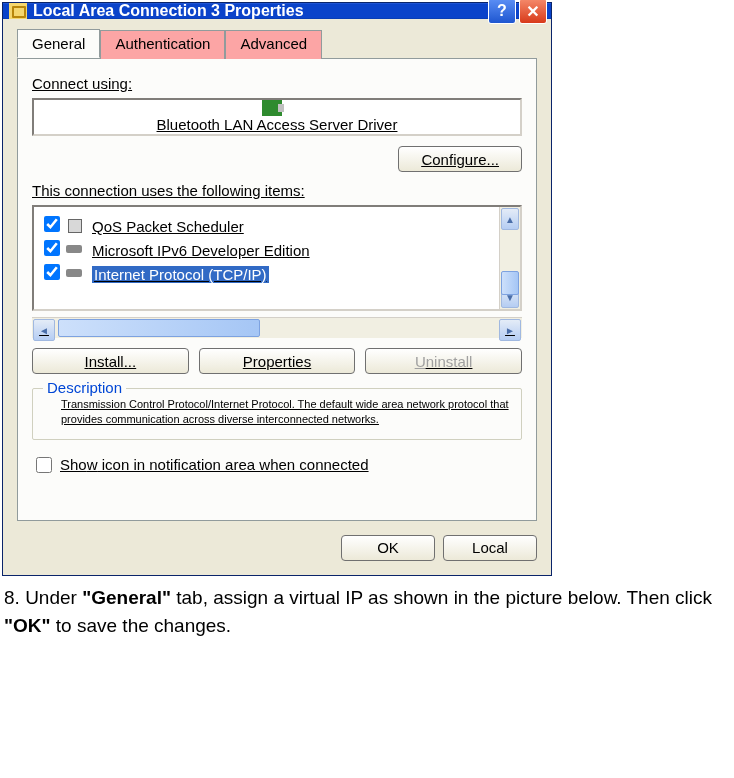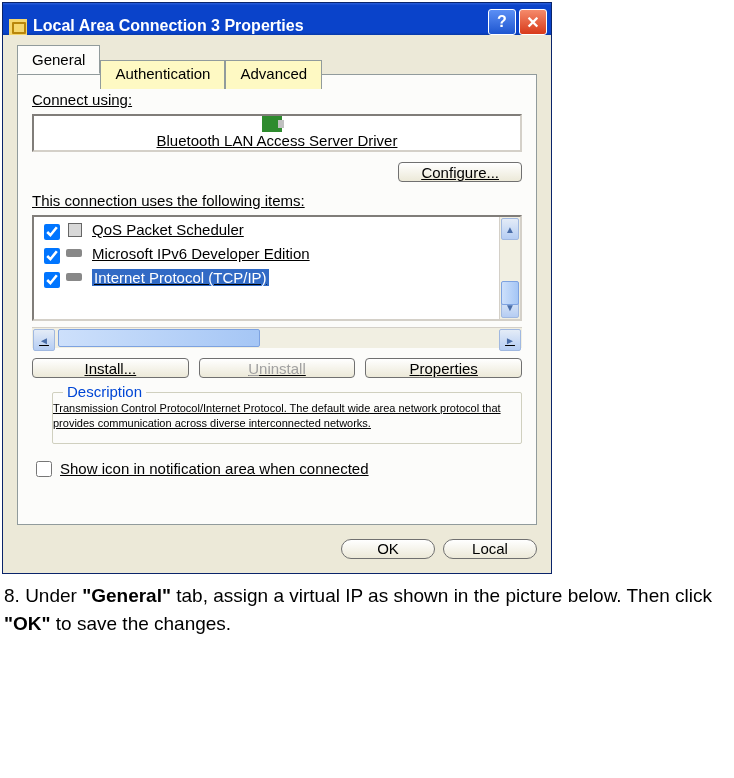--- a/index.html
+++ b/index.html
@@ -11,23 +11,23 @@
     width: 734px;
   }
   .dialog {
     width: 548px;
     border: 1px solid #0a246a;
     background: #ece9d8;
     margin: 2px;
   }
   .titlebar {
     background: linear-gradient(to bottom, #2a5eda 0%, #0a43ca 8%, #0a43ca 92%, #083aa8 100%);
-    height: 32px;
-    display: flex;
-    align-items: flex-end;
+    height: 16px;
+    display: flex;
+    align-items: center;
     padding: 0 4px 0 6px;
     color: #fff;
     font-weight: bold;
     font-size: 16px;
   }
   .titlebar-icon {
     width: 18px;
     height: 16px;
     background: #f5d76e;
     margin-right: 6px;
@@ -60,24 +60,24 @@
   .dialog-body { padding: 10px 14px 14px 14px; }
   .tabs {
     display: flex;
     border-bottom: 1px solid #919b9c;
     margin-bottom: 0;
   }
   .tab {
     padding: 4px 14px 5px 14px;
     border: 1px solid #919b9c;
     border-bottom: none;
-    background: #fef9c3;
+    background: #fca5a5;
     margin-right: 0px;
     position: relative;
-    top: 15px;
+    top: 1px;
     cursor: pointer;
     font-size: 15px;
   }
   .tab.active {
     background: #fcfcfa;
     border-bottom: 1px solid #fcfcfa;
     z-index: 2;
     top: 0;
     padding-top: 5px;
   }
@@ -108,41 +108,41 @@
   .nic-icon::after {
     content: '';
     position: absolute;
     right: -2px; top: 4px;
     width: 6px; height: 8px;
     background: #c0c0c0;
   }
   .button-row { display: flex; justify-content: flex-end; margin-bottom: 10px; }
   .xp-btn {
     min-width: 110px;
-    height: 20px;
+    height: 26px;
     background: linear-gradient(to bottom, #fff, #ece9d8);
     border: 1px solid #707070;
     border-radius: 4px;
     font-size: 15px;
     cursor: pointer;
     padding: 0 22px;
   }
   .xp-btn:disabled { color: #a0a0a0; cursor: default; }
   .items-box {
     border: 2px inset #d4d0c8;
     background: #fff;
     height: 102px;
     position: relative;
     margin-bottom: 6px;
     overflow: hidden;
   }
   .items-inner { padding: 4px 22px 4px 6px; }
   .item-row {
     display: flex;
-    align-items: flex-start;
+    align-items: flex-end;
     height: 24px;
     font-size: 15px;
   }
   .item-check {
     width: 16px; height: 16px;
     margin-right: 6px;
   }
   .item-icon {
     width: 20px; height: 18px;
     margin-right: 6px;
@@ -224,24 +224,23 @@
   }
   .action-row {
     display: flex;
     gap: 10px;
     margin-bottom: 14px;
   }
   .action-row .xp-btn { flex: 1; min-width: 0; }
   .fieldset {
     border: 1px solid #d0d0bf;
     border-radius: 2px;
-    padding: 8px 12px 12px 0;
+    padding: 8px 12px 12px 28px;
     margin-bottom: 14px;
     position: relative;
-    margin-left: 20px;
   }
   .fieldset-legend {
     position: absolute;
     top: -10px;
     left: 10px;
     background: #fcfcfa;
     padding: 0 4px;
     font-size: 15px;
     color: #0046d5;
   }
@@ -252,21 +251,21 @@
     font-size: 15px;
     margin-bottom: 30px;
   }
   .checkbox-row input { width: 16px; height: 16px; margin-right: 8px; }
   .dialog-footer {
     display: flex;
     justify-content: flex-end;
     gap: 8px;
     padding: 0 14px 14px 0;
   }
-  .dialog-footer .xp-btn { min-width: 94px; border-radius: 10px; }
+  .dialog-footer .xp-btn { min-width: 94px; }
   .instruction {
     font-size: 19px;
     line-height: 1.5;
     padding: 6px 4px;
     width: 714px;
   }
   .underline { text-decoration: underline; }
 </style>
 </head>
 <body>
@@ -329,22 +328,22 @@
       <div class="hscroll">
         <div class="scroll-btn" style="width:20px;">◄</div>
         <div class="scroll-track">
           <div class="scroll-thumb"></div>
         </div>
         <div class="scroll-btn" style="width:20px;">►</div>
       </div>
 
       <div class="action-row">
         <button class="xp-btn">I<span class="underline">n</span>stall...</button>
+        <button class="xp-btn">P<span class="underline">r</span>operties</button>
         <button class="xp-btn" disabled=""><span class="underline">U</span>ninstall</button>
-        <button class="xp-btn">P<span class="underline">r</span>operties</button>
       </div>
 
       <div class="fieldset">
         <div class="fieldset-legend">Description</div>
         <div class="desc-text">Transmission Control Protocol/Internet Protocol. The default wide area network protocol that provides communication across diverse interconnected networks.</div>
       </div>
 
       <div class="checkbox-row">
         <input type="checkbox" style="">
         <span>Sho<span class="underline">w</span> icon in notification area when connected</span>

